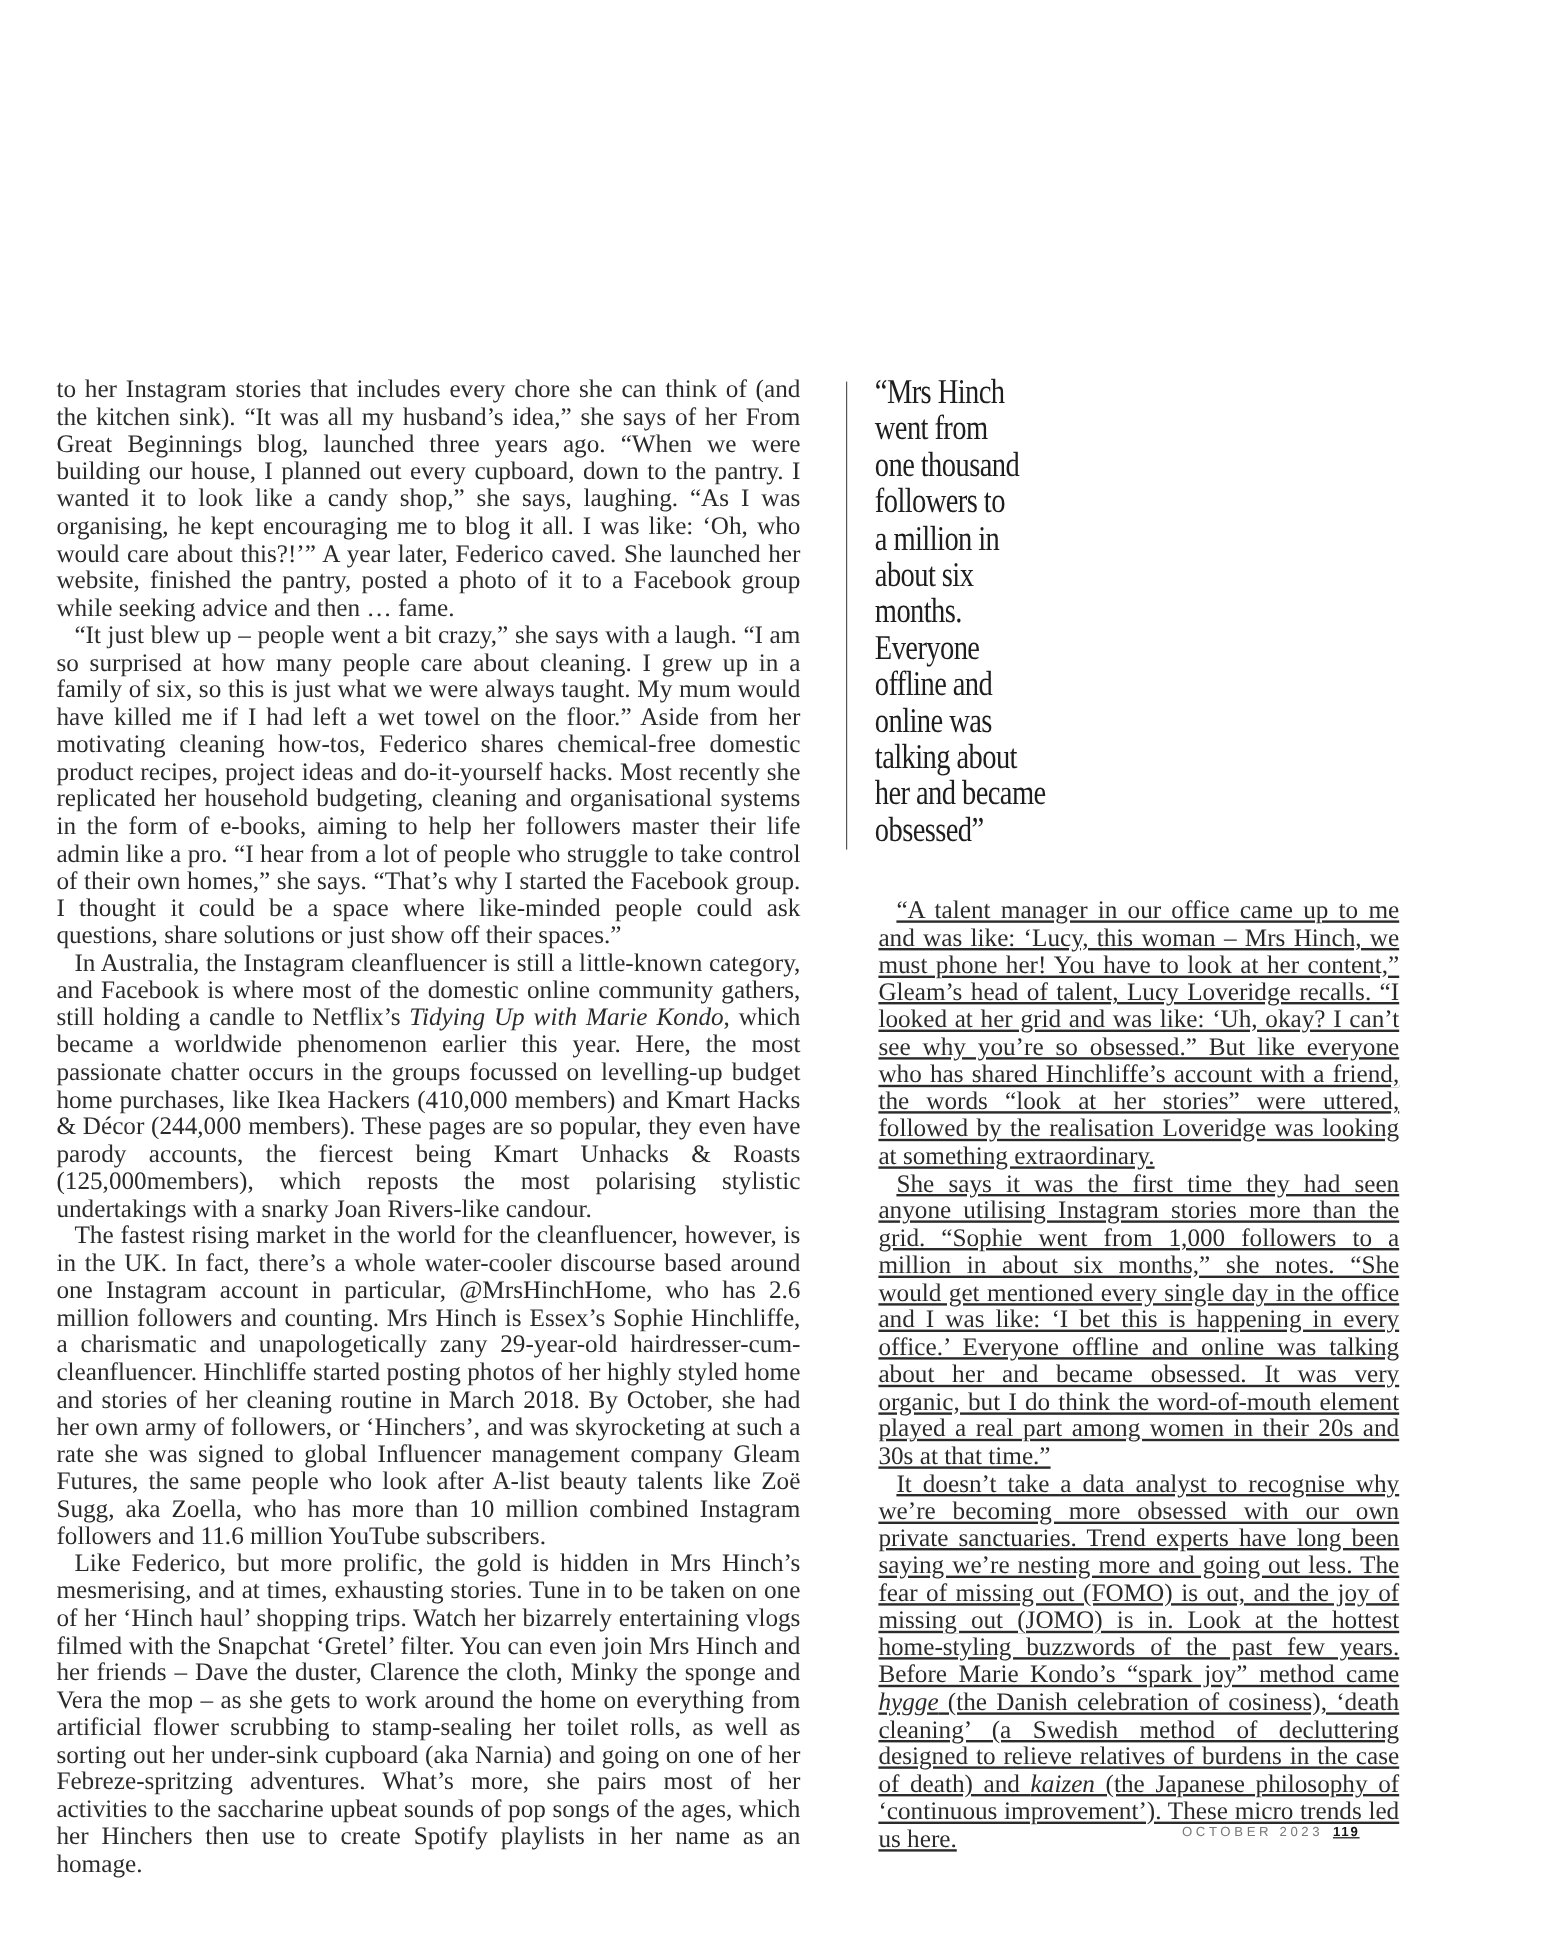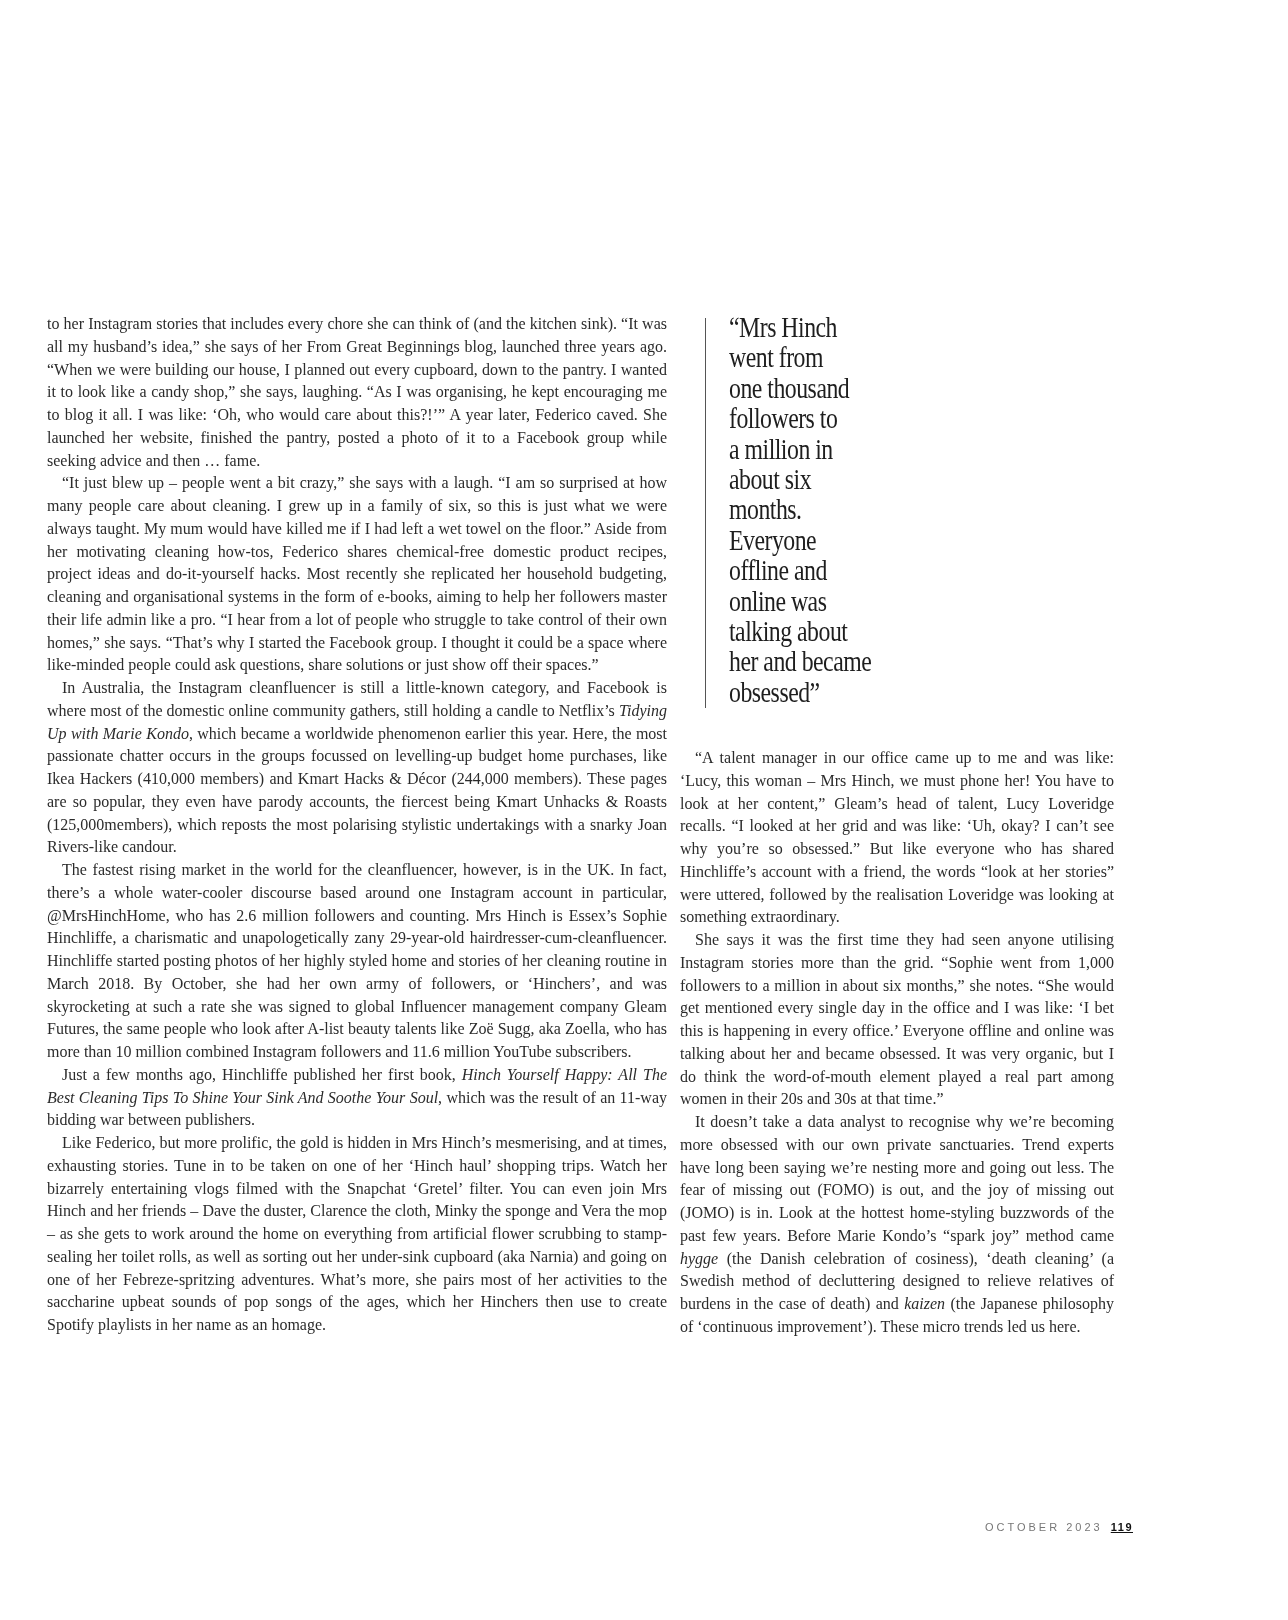--- a/index.html
+++ b/index.html
@@ -1,30 +1,30 @@
 <!DOCTYPE html>
 <html><head>
 <meta charset="utf-8">
 <style>
   html, body { margin: 0; padding: 0; background: #ffffff; }
   body { width: 1288px; height: 1620px; position: relative; overflow: hidden; color: #2a2a2a; }
   .page { position: absolute; inset: 0; }
   .col {
     position: absolute;
     font-family: "Liberation Serif", "DejaVu Serif", serif;
-    font-size: 16px;
+    font-size: 21px;
     line-height: 22.75px;
     text-align: justify;
     color: #2b2b2b;
   }
   .col p { margin: 0; text-indent: 15px; hyphens: manual; }
   .col p.noindent { text-indent: 0; }
   .col em { font-style: italic; }
   .left { left: 47px; top: 313px; width: 620px; }
-  .right { left: 680px; top: 747px; width: 434px; }
+  .right { left: 732px; top: 747px; width: 434px; text-decoration: underline; }
   .pullquote-wrap {
     position: absolute; left: 705px; top: 318px; height: 390px;
     border-left: 1.5px solid #555; 
   }
   .pullquote {
     position: absolute; left: 729px; top: 312px; width: 200px;
     font-family: "Liberation Serif", "DejaVu Serif", serif;
     font-size: 29px; line-height: 30.4px; letter-spacing: -0.6px;
     color: #1e1e1e;
     transform: scaleX(0.82); transform-origin: left top;
@@ -47,21 +47,20 @@
 </head>
 <body>
 
 <div class="page">
 
   <div class="col left" id="left-col">
       <p class="noindent"><span>to her Instagram stories that includes every chore she can think of (and the kitchen sink). “It was all my husband’s idea,” she says of her From Great Beginnings blog, launched three years ago. “When we were building our house, I planned out every cupboard, down to the pantry. I wanted it to look like a candy shop,” she says, laughing. “As I was organising, he kept encouraging me to blog it all. I was like: ‘Oh, who would care about this?!’” A year later, Federico caved. She launched her website, finished the pantry, posted a photo of it to a Facebook group while seeking advice and then … fame.</span></p>
       <p><span>“It just blew up – people went a bit crazy,” she says with a laugh. “I am so surprised at how many people care about cleaning. I grew up in a family of six, so this is just what we were always taught. My mum would have killed me if I had left a wet towel on the floor.” Aside from her motivating cleaning how-tos, Federico shares chemical-free domestic product recipes, project ideas and do-it-yourself hacks. Most recently she replicated her household budgeting, cleaning and organisational systems in the form of e-books, aiming to help her followers master their life admin like a pro. “I hear from a lot of people who struggle to take control of their own homes,” she says. “That’s why I started the Facebook group. I thought it could be a space where like-minded people could ask questions, share solutions or just show off their spaces.”</span></p>
       <p><span>In Australia, the Instagram cleanfluencer is still a little-known category, and Facebook is where most of the domestic online community gathers, still holding a candle to Netflix’s </span><em>Tidying Up with Marie Kondo</em><span>, which became a worldwide phenomenon earlier this year. Here, the most passionate chatter occurs in the groups focussed on levelling-up budget home purchases, like Ikea Hackers (410,000 members) and Kmart Hacks &amp; Décor (244,000 members). These pages are so popular, they even have parody accounts, the fiercest being Kmart Unhacks &amp; Roasts (125,000members), which reposts the most polarising stylistic undertakings with a snarky Joan Rivers-like candour.</span></p>
       <p><span>The fastest rising market in the world for the cleanfluencer, however, is in the UK. In fact, there’s a whole water-cooler discourse based around one Instagram account in particular, @MrsHinchHome, who has 2.6 million followers and counting. Mrs Hinch is Essex’s Sophie Hinchliffe, a charismatic and unapologetically zany 29-year-old hairdresser-cum-cleanfluencer. Hinchliffe started posting photos of her highly styled home and stories of her cleaning routine in March 2018. By October, she had her own army of followers, or ‘Hinchers’, and was skyrocketing at such a rate she was signed to global Influencer management company Gleam Futures, the same people who look after A-list beauty talents like Zoë Sugg, aka Zoella, who has more than 10 million combined Instagram followers and 11.6 million YouTube subscribers.</span></p>
-      <p><span>Just a few months ago, Hinchliffe published her first book, </span><em>Hinch Yourself Happy: All The Best Cleaning Tips To Shine Your Sink And Soothe Your Soul</em><span>, which was the result of an 11-way bidding war between publishers.</span></p>
       <p><span>Like Federico, but more prolific, the gold is hidden in Mrs Hinch’s mesmerising, and at times, exhausting stories. Tune in to be taken on one of her ‘Hinch haul’ shopping trips. Watch her bizarrely entertaining vlogs filmed with the Snapchat ‘Gretel’ filter. You can even join Mrs Hinch and her friends – Dave the duster, Clarence the cloth, Minky the sponge and Vera the mop – as she gets to work around the home on everything from artificial flower scrubbing to stamp-sealing her toilet rolls, as well as sorting out her under-sink cupboard (aka Narnia) and going on one of her Febreze-spritzing adventures. What’s more, she pairs most of her activities to the saccharine upbeat sounds of pop songs of the ages, which her Hinchers then use to create Spotify playlists in her name as an homage.</span></p>
     </div>
 
   <div class="pullquote-wrap"></div>
   <div class="pullquote">“Mrs Hinch
 went from
 one thousand
 followers to
 a million in
 about six

